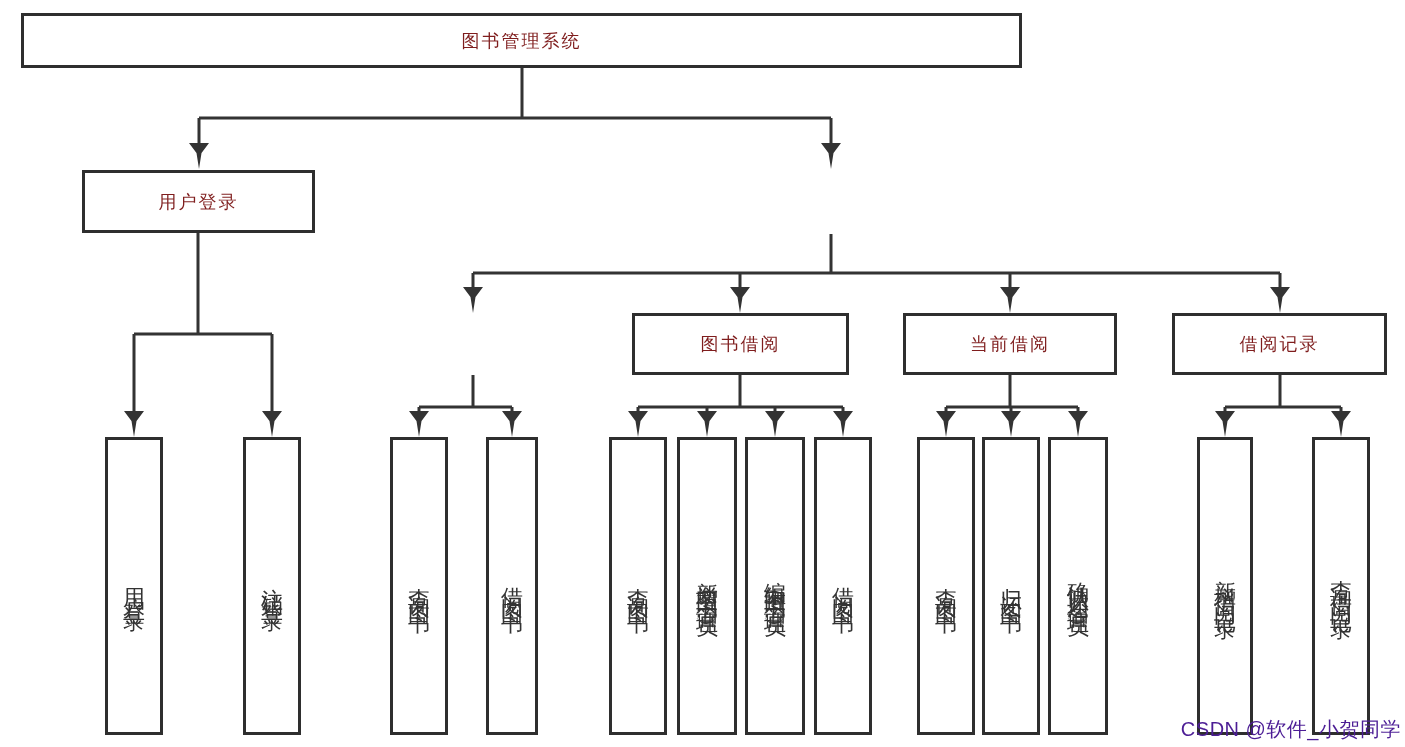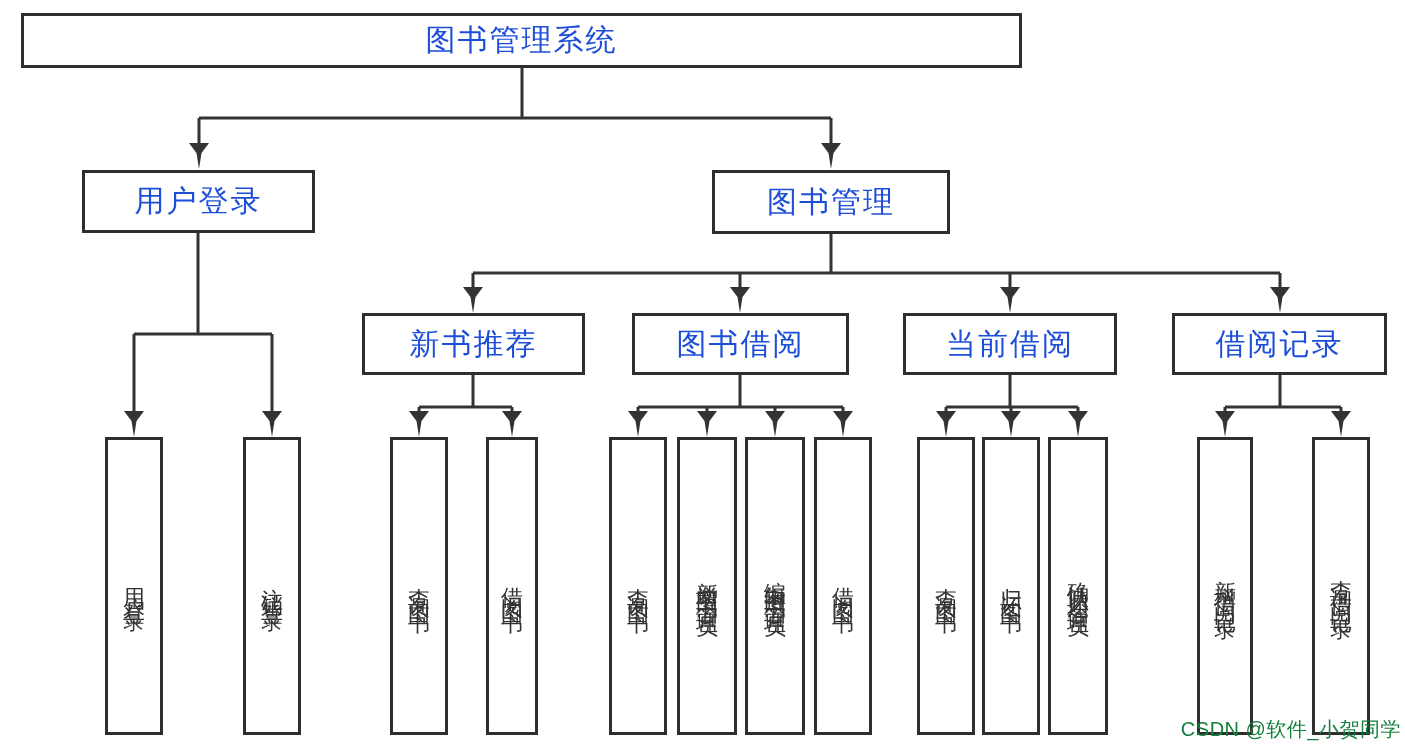--- a/index.html
+++ b/index.html
@@ -21,40 +21,40 @@
   .node {
     position: absolute;
     box-sizing: border-box;
     border: 3px solid #2e2e2e;
     background: #ffffff;
     display: flex;
     align-items: center;
     justify-content: center;
   }
   .h-label {
-    font-size: 30px;
+    font-size: 18px;
     letter-spacing: 2px;
-    color: #1d4ed8;
+    color: #7f1d1d;
     white-space: nowrap;
   }
   .v-label {
     writing-mode: vertical-rl;
     text-orientation: mixed;
     font-size: 22px;
     letter-spacing: 8px;
     line-height: 1;
     color: #333333;
   }
   .watermark {
     position: absolute;
     right: 4px;
     top: 716px;
     font-size: 20px;
     letter-spacing: 0.5px;
-    color: #15803d;
+    color: #4c1d95;
     z-index: 10;
     white-space: nowrap;
   }
 </style>
 </head>
 <body>
 
 <div class="canvas">
 
   <svg class="connectors" viewBox="0 0 1405 747" xmlns="http://www.w3.org/2000/svg">
@@ -93,27 +93,21 @@
     </g>
   </svg>
 
   <div class="node" style="left:21px; top:13px; width:1001px; height:55px;">
     <span class="h-label">图书管理系统</span>
   </div>
 
   <div class="node" style="left:82px; top:170px; width:233px; height:63px;">
     <span class="h-label">用户登录</span>
   </div>
-  <div class="node" style="left:712px; top:170px; width:238px; height:64px;">
-    <span class="h-label">图书管理</span>
-  </div>
 
-  <div class="node" style="left:362px; top:313px; width:223px; height:62px;">
-    <span class="h-label">新书推荐</span>
-  </div>
   <div class="node" style="left:903px; top:313px; width:214px; height:62px;">
     <span class="h-label">当前借阅</span>
   </div>
   <div class="node" style="left:632px; top:313px; width:217px; height:62px;">
     <span class="h-label">图书借阅</span>
   </div>
   <div class="node" style="left:1172px; top:313px; width:215px; height:62px;">
     <span class="h-label">借阅记录</span>
   </div>
 

